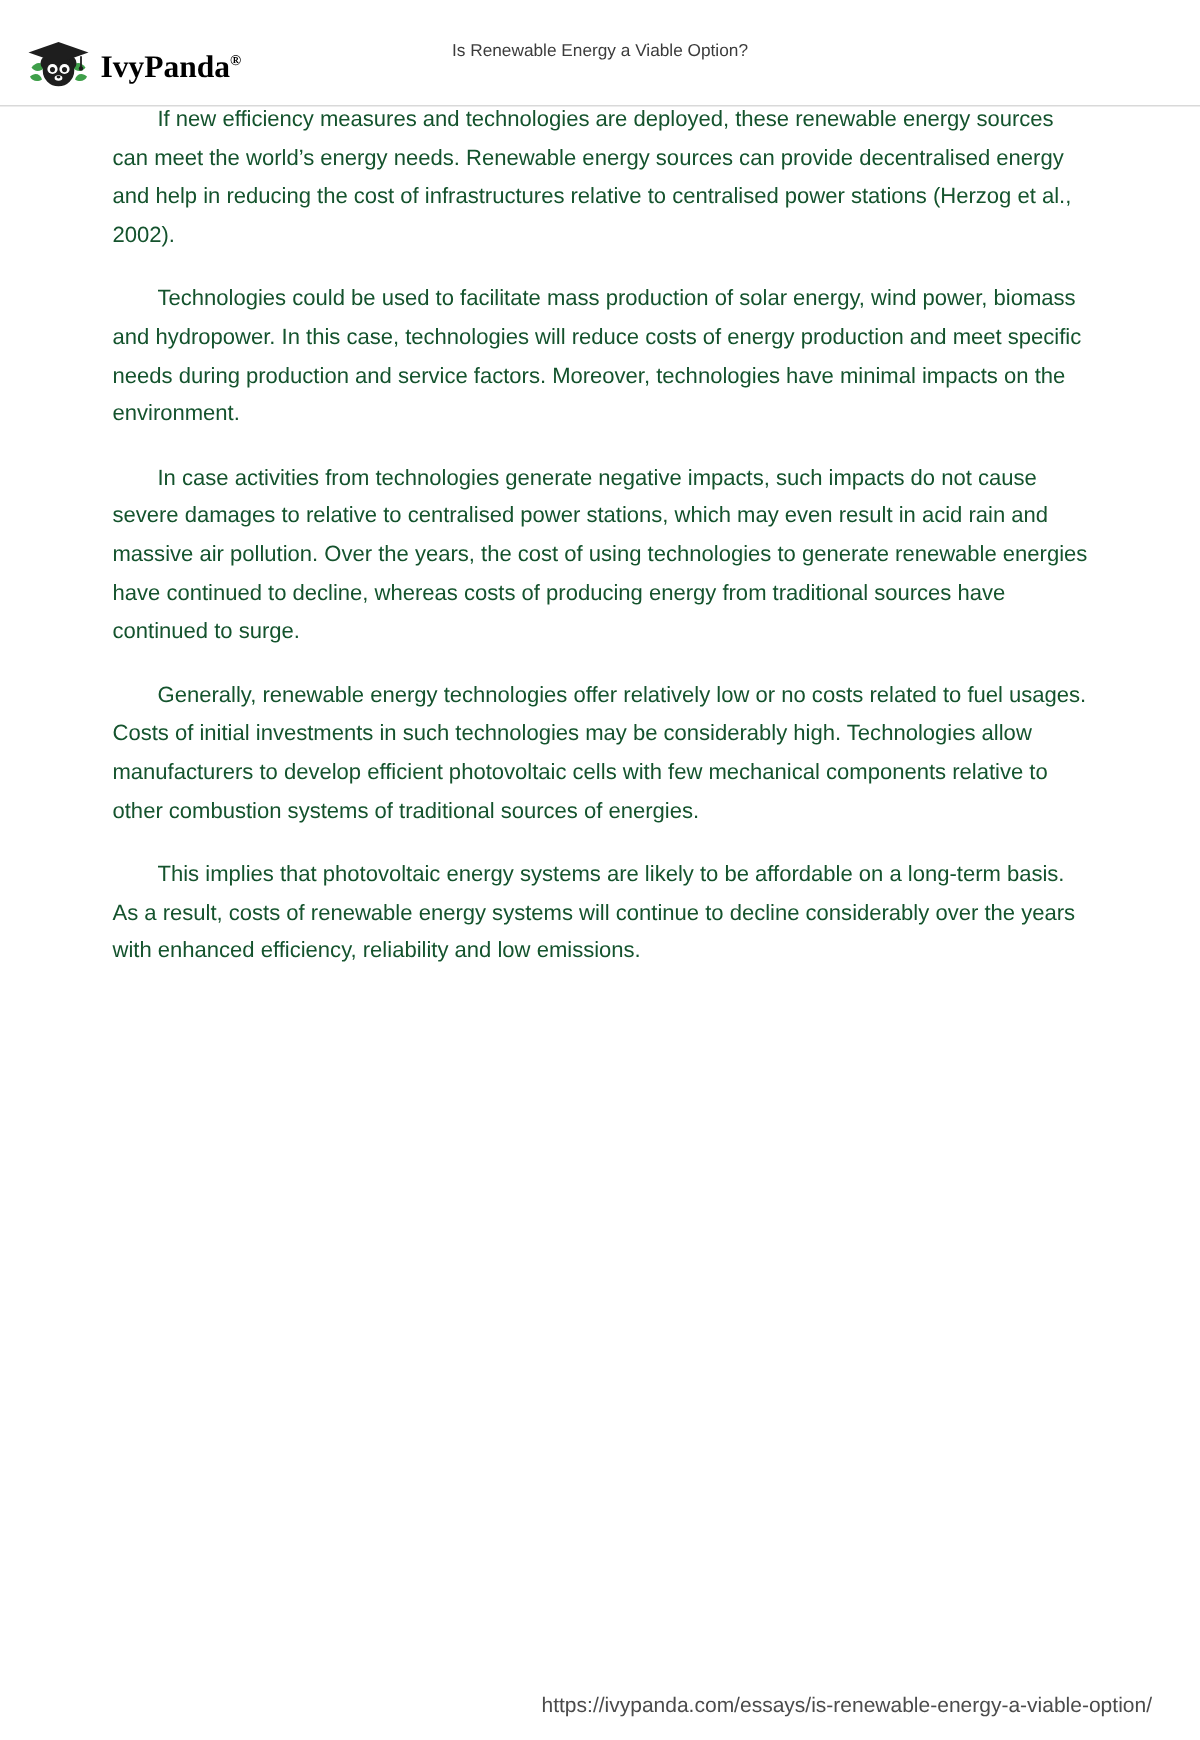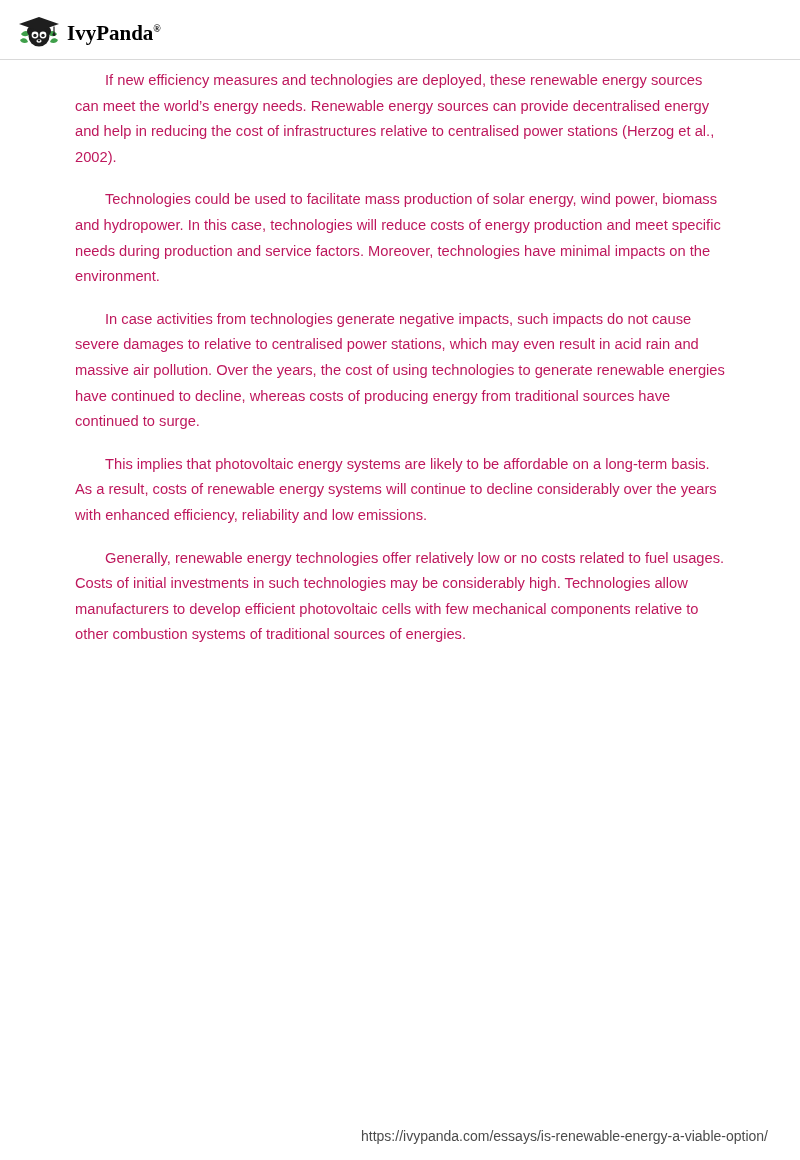--- a/index.html
+++ b/index.html
@@ -12,21 +12,21 @@
     background: #ffffff;
     font-family: "Liberation Sans", sans-serif;
     color: #1a1a1a;
     position: relative;
     overflow: hidden;
   }
 
   
   .page-header {
     position: absolute;
-    top: 4px;
+    top: 15px;
     left: 0;
     width: 800px;
     height: 56px;
     border-bottom: 1px solid #d9d9d9;
     box-sizing: border-box;
   }
   .brand {
     position: absolute;
     left: 18px;
     top: 12px;
@@ -66,21 +66,21 @@
   
   .doc-body {
     position: absolute;
     left: 75px;
     top: 68px;
     width: 650px;
   }
   .para {
     font-size: 14.7px;
     line-height: 25.6px;
-    color: #be185d;
+    color: #14532d;
     text-indent: 30px;
     margin: 0 0 17px 0;
     text-align: left;
     font-family: "Liberation Sans", sans-serif;
   }
 
   
   .page-footer {
     position: absolute;
     left: 0;
@@ -123,25 +123,26 @@
         <ellipse cx="21" cy="24.4" rx="1.3" ry="0.9" fill="#1e1e1e"></ellipse>
 
         <path d="M21 1 L41 8 L21 15 L1 8 Z" fill="#1e1e1e"></path>
         <path d="M36 10.5 L36 18" stroke="#1e1e1e" stroke-width="1.2"></path>
         <circle cx="36" cy="18.6" r="1.5" fill="#1e1e1e"></circle>
       </svg>
     </span>
     <span class="brand-name"><span>IvyPanda</span><span class="reg">®</span></span>
   </div>
 
+  <div class="header-title">Is Renewable Energy a Viable Option?</div>
 </div>
 
 <div class="doc-body">
   <p class="para">If new efficiency measures and technologies are deployed, these renewable energy sources can meet the world’s energy needs. Renewable energy sources can provide decentralised energy and help in reducing the cost of infrastructures relative to centralised power stations (Herzog et al., 2002).</p>
   <p class="para">Technologies could be used to facilitate mass production of solar energy, wind power, biomass and hydropower. In this case, technologies will reduce costs of energy production and meet specific needs during production and service factors. Moreover, technologies have minimal impacts on the environment.</p>
   <p class="para">In case activities from technologies generate negative impacts, such impacts do not cause severe damages to relative to centralised power stations, which may even result in acid rain and massive air pollution. Over the years, the cost of using technologies to generate renewable energies have continued to decline, whereas costs of producing energy from traditional sources have continued to surge.</p>
+  <p class="para">Generally, renewable energy technologies offer relatively low or no costs related to fuel usages. Costs of initial investments in such technologies may be considerably high. Technologies allow manufacturers to develop efficient photovoltaic cells with few mechanical components relative to other combustion systems of traditional sources of energies.</p>
   <p class="para">This implies that photovoltaic energy systems are likely to be affordable on a long-term basis. As a result, costs of renewable energy systems will continue to decline considerably over the years with enhanced efficiency, reliability and low emissions.</p>
-  <p class="para">Generally, renewable energy technologies offer relatively low or no costs related to fuel usages. Costs of initial investments in such technologies may be considerably high. Technologies allow manufacturers to develop efficient photovoltaic cells with few mechanical components relative to other combustion systems of traditional sources of energies.</p>
 </div>
 
 <div class="page-footer">
   <a class="footer-url" href="#">https://ivypanda.com/essays/is-renewable-energy-a-viable-option/</a>
 </div>
 
 </body></html>

